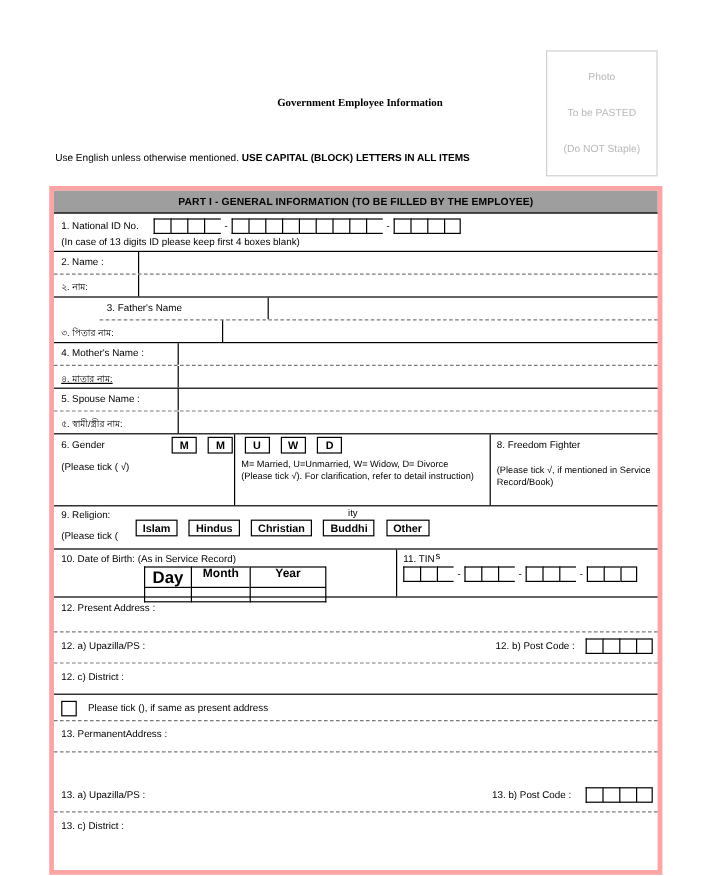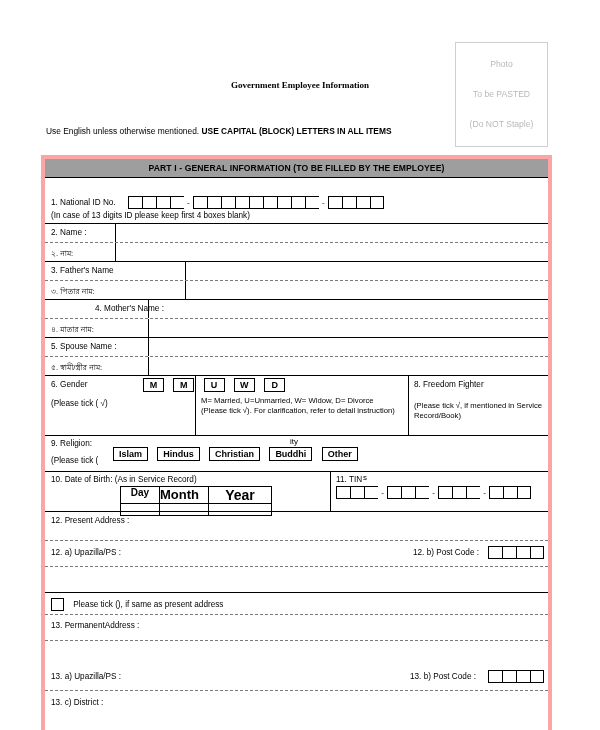--- a/index.html
+++ b/index.html
@@ -78,21 +78,21 @@
     padding: 4px 0;
     letter-spacing: .1px;
   }
   .row {
     border-bottom: 1px solid #000;
     position: relative;
     box-sizing: border-box;
   }
   .row.dashed { border-bottom: 1px dashed #7a7a7a; }
   .row.nob { border-bottom: none; }
-  .pad { padding: 18px 6px; }
+  .pad { padding: 4px 6px; }
   .lbl { font-size: 8.2px; }
   .bn { font-size: 7.6px; }
 
   
   .boxes { display: inline-flex; vertical-align: middle; }
   .boxes .bx {
     width: 14px;
     height: 13px;
     border: 1px solid #000;
     border-right: none;
@@ -205,44 +205,44 @@
       <div style="position:absolute;left:71px;top:0;right:0;bottom:0;"></div>
     </div>
     <div class="row" style="height:19px;">
       <div class="pad bn" style="padding-top:4px;">
         <span>২. নাম:</span>
       </div>
       <div class="vline" style="left:70px;"></div>
       <div style="position:absolute;left:71px;top:0;right:0;bottom:0;"></div>
     </div>
 
-    <div class="row dashed" style="height:19px;">
+    <div class="row dashed" style="height:19px;margin-left:38px;">
       <div class="pad" style="padding-top:4px;">
         <span class="lbl">3. Father's Name</span>
       </div>
       <div class="vline" style="left:140px;"></div>
       <div style="position:absolute;left:141px;top:0;right:0;bottom:0;"></div>
     </div>
     <div class="row" style="height:19px;">
       <div class="pad bn" style="padding-top:4px;">
         <span>৩. পিতার নাম:</span>
       </div>
       <div class="vline" style="left:140px;"></div>
       <div style="position:absolute;left:141px;top:0;right:0;bottom:0;"></div>
     </div>
 
     <div class="row dashed" style="height:19px;">
-      <div class="pad" style="padding-top:4px;margin-left:44px;">
+      <div class="pad" style="padding-top:4px;">
         <span class="lbl">4. Mother's Name :</span>
       </div>
       <div class="vline" style="left:103px;"></div>
       <div style="position:absolute;left:104px;top:0;right:0;bottom:0;"></div>
     </div>
     <div class="row" style="height:19px;">
-      <div class="pad bn" style="padding-top:4px;">
+      <div class="pad bn" style="padding-top:4px;text-decoration:underline;">
         <span>৪. মাতার নাম:</span>
       </div>
       <div class="vline" style="left:103px;"></div>
       <div style="position:absolute;left:104px;top:0;right:0;bottom:0;"></div>
     </div>
 
     <div class="row dashed" style="height:19px;">
       <div class="pad" style="padding-top:4px;">
         <span class="lbl">5. Spouse Name :</span>
       </div>
@@ -300,23 +300,23 @@
       <div style="position:absolute;left:245px;top:1px;font-size:8px;">ity</div>
     </div>
 
     <div class="row" style="height:40px;">
       <div class="vline" style="left:285px;"></div>
 
       <div class="lbl" style="position:absolute;left:6px;top:3px;">10. Date of Birth:  (As in Service Record)</div>
 
       <div style="position:absolute;left:75px;top:14px;">
         <div style="display:flex;">
-          <div style="width:38px;text-align:center;border:1px solid #000;border-right:none;font-weight:bold;font-size:10px;">Day</div>
-          <div style="width:48px;border:1px solid #000;border-right:none;font-weight:bold;font-size:13px;">Month</div>
-          <div style="width:62px;text-align:center;border:1px solid #000;font-weight:bold;font-size:14px;">Year</div>
+          <div style="width:38px;text-align:center;border:1px solid #000;border-right:none;font-weight:bold;font-size:14px;">Day</div>
+          <div style="width:48px;text-align:center;border:1px solid #000;border-right:none;font-weight:bold;font-size:10px;">Month</div>
+          <div style="width:62px;text-align:center;border:1px solid #000;font-weight:bold;font-size:10px;">Year</div>
         </div>
         <div style="display:flex;">
           <div style="width:38px;height:11px;border:1px solid #000;border-top:none;border-right:none;"></div>
           <div style="width:48px;height:11px;border:1px solid #000;border-top:none;border-right:none;"></div>
           <div style="width:62px;height:11px;border:1px solid #000;border-top:none;"></div>
         </div>
       </div>
 
       <div class="lbl" style="position:absolute;left:291px;top:3px;">11. TIN</div>
       <div style="position:absolute;left:318px;top:1px;font-size:8px;">s</div>
@@ -355,20 +355,23 @@
       <div class="lbl" style="position:absolute;left:368px;top:7px;">12. b) Post Code :</div>
       <span class="boxes" style="position:absolute;left:443px;top:5px;">
         <span class="bx"></span>
         <span class="bx"></span>
         <span class="bx"></span>
         <span class="bx"></span>
       </span>
     </div>
 
     <div class="row" style="height:26px;">
+      <div class="pad" style="padding-top:7px;">
+        <span class="lbl">12. c) District :</span>
+      </div>
       <div style="position:absolute;left:95px;top:0;right:4px;bottom:0;"></div>
     </div>
 
     <div class="row dashed" style="height:22px;">
       <div class="pad" style="padding-top:5px;">
         <span class="tickbox"></span>
         <span class="lbl">Please tick (), if same as present address</span>
       </div>
     </div>
 

